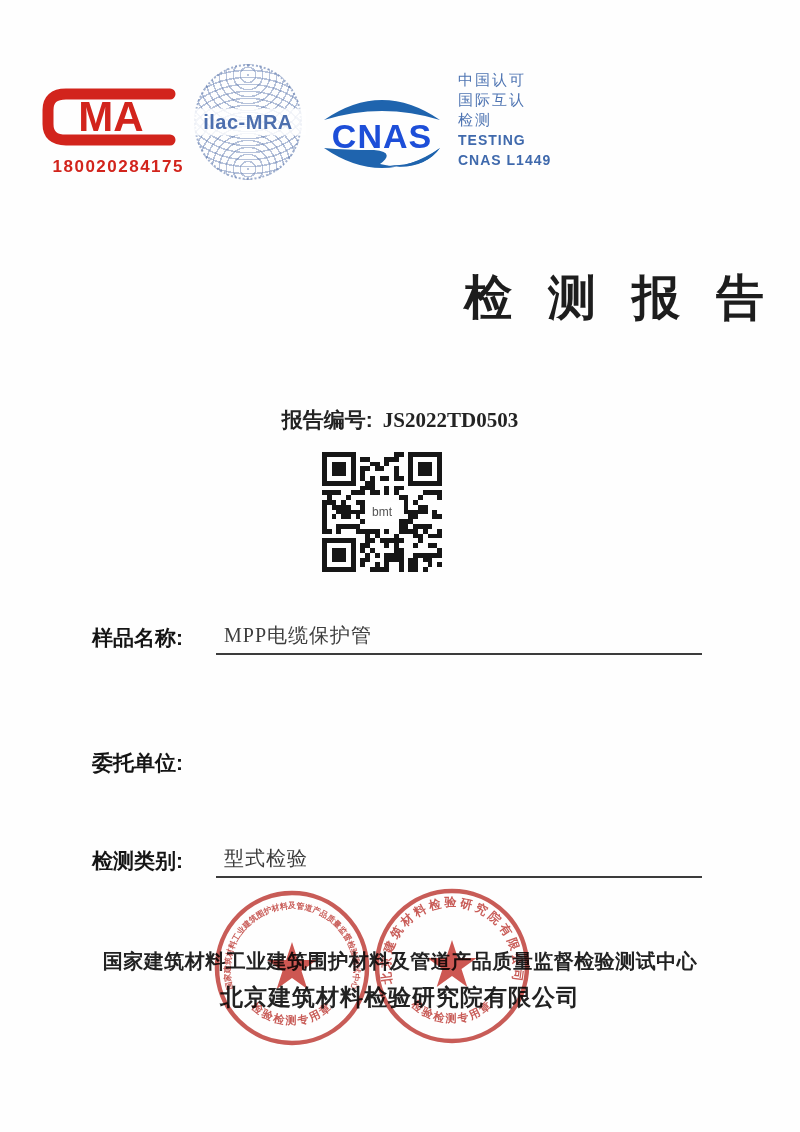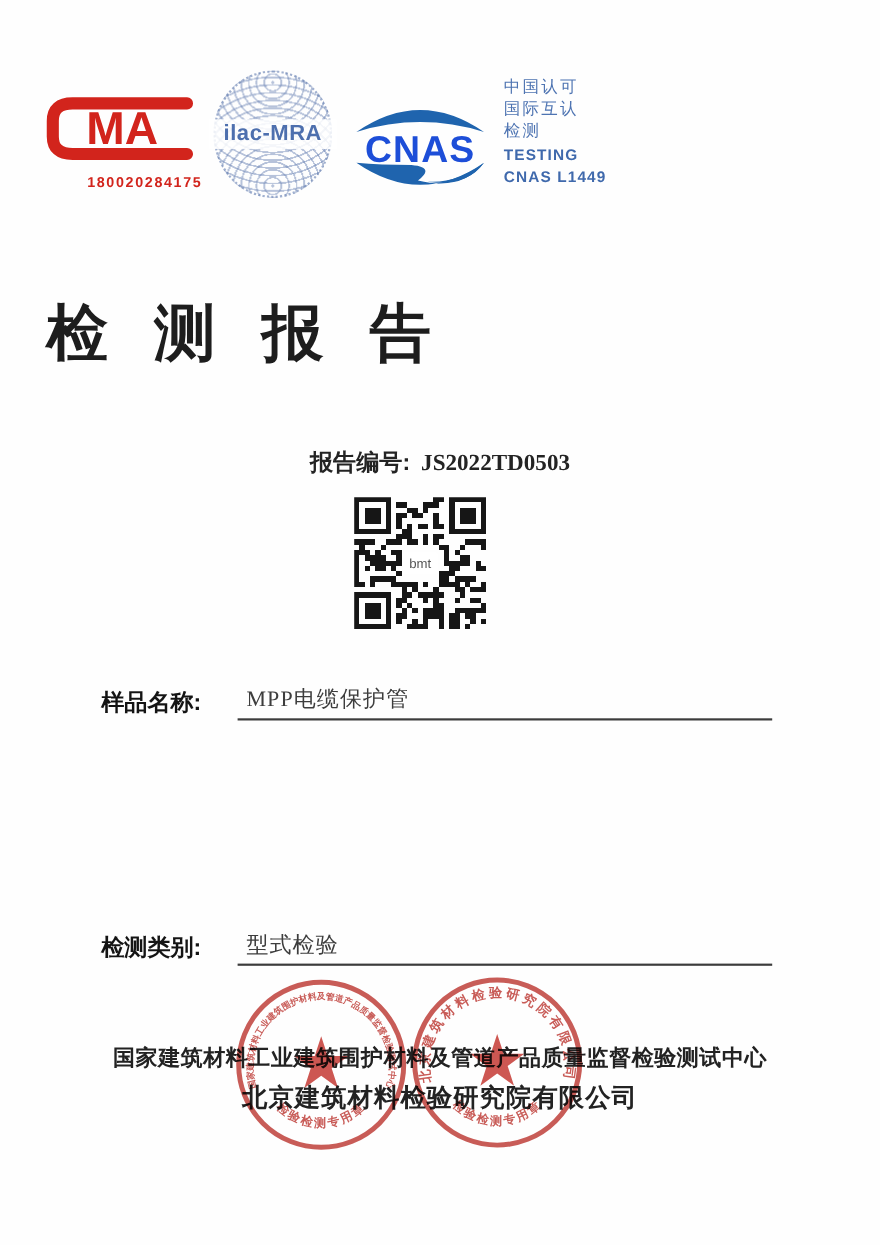--- a/index.html
+++ b/index.html
@@ -5,21 +5,21 @@
   * { margin:0; padding:0; box-sizing:border-box; }
   html,body { background:#e8e8e8; }
   body { font-family:"Liberation Sans", sans-serif; }
   #page {
     position:relative; width:800px; height:1132px; margin:0 auto;
     background:#fefefe; overflow:hidden;
   }
 
   
   .cma { position:absolute; left:38px; top:84px; width:146px; text-align:right; }
-  .cma-num { color:#d2241c; font-weight:700; font-size:13px; letter-spacing:1.5px; margin-top:3px;
+  .cma-num { color:#d2241c; font-weight:700; font-size:17px; letter-spacing:1.5px; margin-top:3px;
              font-family:"Liberation Sans", sans-serif; }
   .ilac { position:absolute; left:194px; top:64px; width:108px; height:116px; }
   .ilac-circle {
     position:absolute; inset:0; border-radius:50%;
     background:
       repeating-radial-gradient(circle at 50% 8%,  rgba(110,134,182,.50) 0 1.5px, transparent 1.5px 7px),
       repeating-radial-gradient(circle at 50% 92%, rgba(110,134,182,.50) 0 1.5px, transparent 1.5px 7px);
     border:2px dotted rgba(110,134,182,.65);
   }
   .ilac-band {
@@ -30,23 +30,23 @@
   .cnas { position:absolute; left:316px; top:90px; width:132px; height:88px; }
   .cnas-word { position:absolute; left:0; right:0; top:27px; text-align:center;
                color:#1d4ed8; font-weight:800; font-size:34px; letter-spacing:1px;
                font-family:"Liberation Sans", sans-serif; }
   .cnas-side { position:absolute; left:458px; top:70px; color:#4e74b2; font-size:15px;
                line-height:20px; letter-spacing:2px; }
   .cnas-side .en { font-weight:800; letter-spacing:1px; font-size:14px; color:#3f69ac; }
 
   
   .doc-title {
-    position:absolute; left:0; right:0; top:266px; text-align:left;
+    position:absolute; left:0; right:0; top:266px; text-align:right;
     font-family:"Liberation Serif", serif; font-weight:700;
-    font-size:56px; color:#1d1d1d; letter-spacing:.75em; text-indent:.75em;
+    font-size:48px; color:#1d1d1d; letter-spacing:.75em; text-indent:.75em;
   }
 
   
   .report-no { position:absolute; left:0; right:0; top:406px; text-align:center;
                font-size:21px; font-weight:700; color:#232323; }
   .report-no .val { font-family:"Liberation Serif", serif; font-weight:700; margin-left:10px; }
 
   
   .qr { position:absolute; left:322px; top:452px; width:120px; height:120px; }
   .qr svg { width:100%; height:100%; }
@@ -319,20 +319,21 @@
     <div class="qr-label">bmt</div>
   </div>
 
   <div class="row" id="row-sample">
     <div class="row-label">样品名称:</div>
     <div class="row-valuewrap">
       <span class="row-value">MPP电缆保护管</span>
     </div>
   </div>
   <div class="row" id="row-client">
+    <div class="row-label">委托单位:</div>
   </div>
   <div class="row" id="row-testtype">
     <div class="row-label">检测类别:</div>
     <div class="row-valuewrap">
       <span class="row-value">型式检验</span>
     </div>
   </div>
 
   <div class="footer-line1">国家建筑材料工业建筑围护材料及管道产品质量监督检验测试中心</div>
   <div class="footer-line2">北京建筑材料检验研究院有限公司</div>

